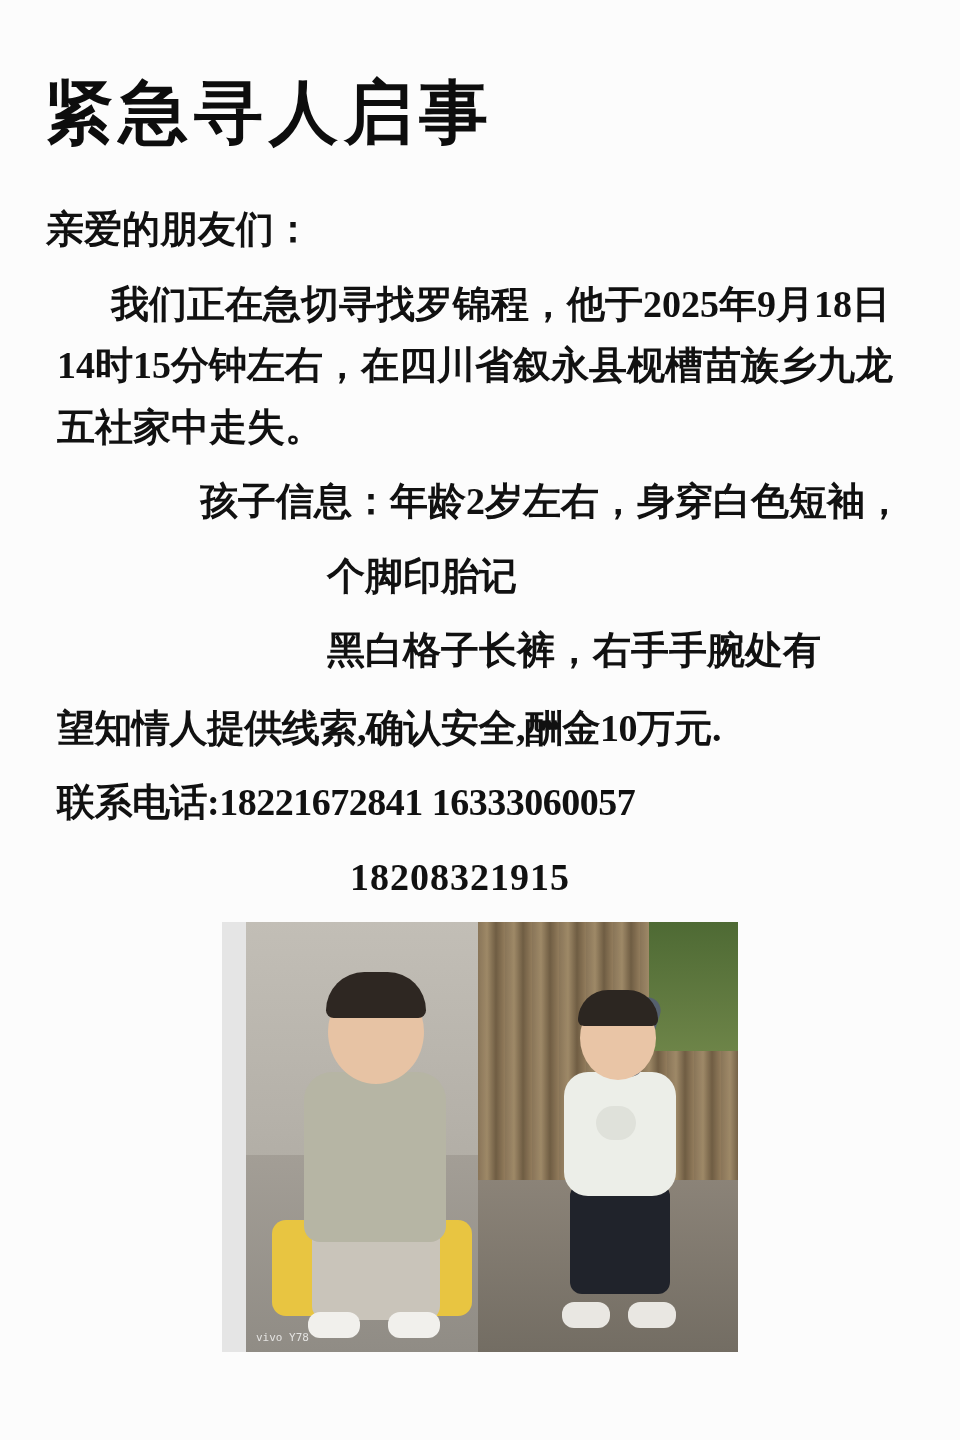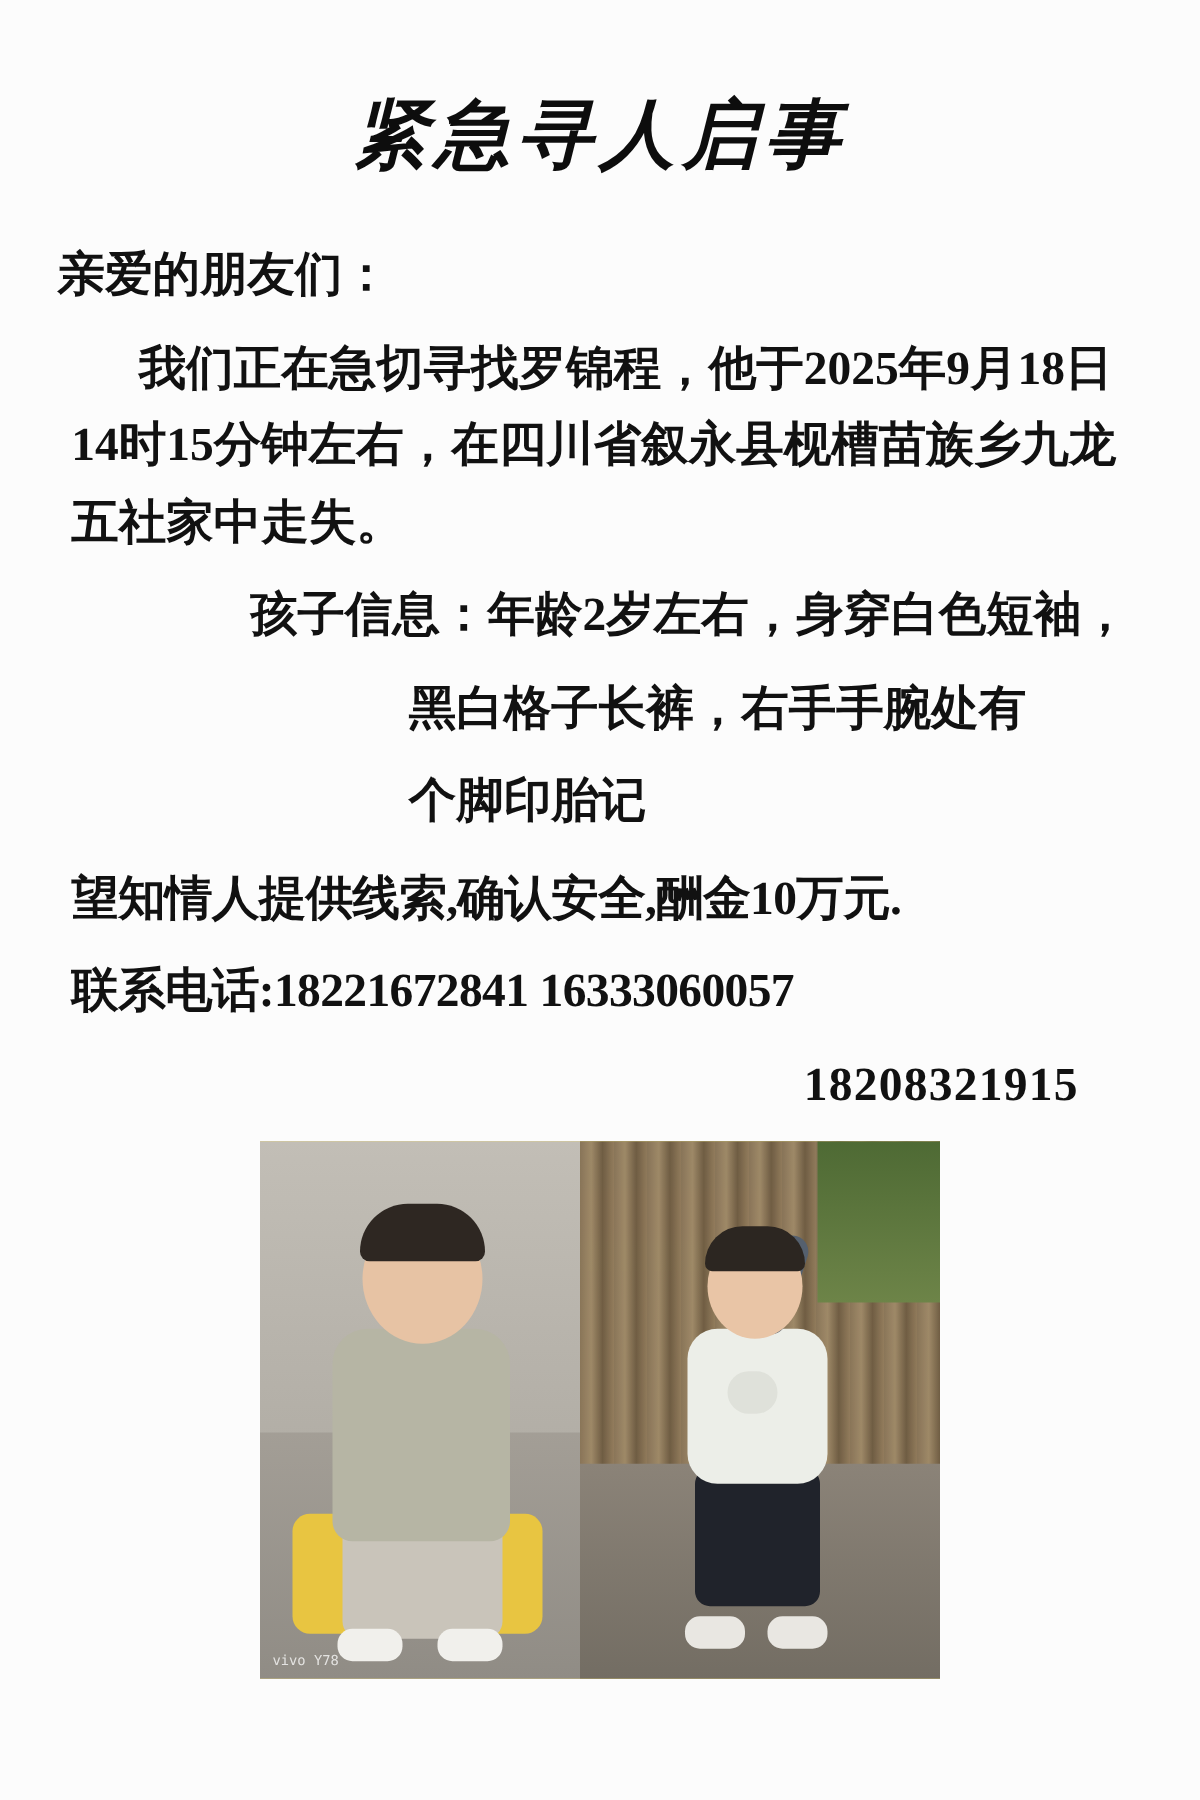--- a/index.html
+++ b/index.html
@@ -16,29 +16,27 @@
   }
   .poster {
     position: relative;
     width: 960px;
     height: 1440px;
     background: #fcfcfc;
     box-sizing: border-box;
     padding: 0 44px;
   }
   .title {
-    text-align: center;
-    font-size: 60px;
+    font-size: 69px;
     font-weight: 700;
     letter-spacing: 6px;
     line-height: 1;
     padding-top: 78px;
     color: #0d0d0d;
     white-space: nowrap;
-    font-style: italic;
   }
   .body-text {
     margin-top: 52px;
     font-size: 38px;
     font-weight: 700;
     line-height: 1.62;
     color: #111111;
     font-family: Liberation Serif, serif;
   }
   .salutation {
@@ -69,32 +67,33 @@
     text-indent: 0;
     margin-top: 16px;
     letter-spacing: -0.5px;
   }
   .phone-line {
     text-indent: 0;
     letter-spacing: -0.5px;
   }
   .phone-line-2 {
     text-indent: 0;
-    text-align: right;
+    text-align: center;
     padding-right: 40px;
     letter-spacing: 1px;
   }
   .photos {
     margin: 14px auto 0 auto;
-    width: 544px;
+    width: 492px;
     height: 430px;
     display: flex;
     gap: 0;
-    background: #fde047;
+    background: #e5e5e5;
     overflow: hidden;
+    padding-left: 24px;
   }
   .photo {
     position: relative;
     overflow: hidden;
   }
   .photo-left {
     width: 256px;
     height: 430px;
     background: linear-gradient(180deg, #b9b5ae 0%, #a9a49c 36%, #9e9a93 60%, #8f8b85 100%);
   }
@@ -247,22 +246,22 @@
 <body>
 
 <div class="poster">
 
   <div class="title">紧急寻人启事</div>
 
   <div class="body-text">
     <div class="salutation">亲爱的朋友们：</div>
     <p class="para">我们正在急切寻找罗锦程，他于2025年9月18日14时15分钟左右，在四川省叙永县枧槽苗族乡九龙五社家中走失。</p>
     <p class="para child-info">孩子信息：年龄2岁左右，身穿白色短袖，</p>
+    <p class="para child-info-3">个脚印胎记</p>
     <p class="para child-info-2">黑白格子长裤，右手手腕处有</p>
-    <p class="para child-info-3">个脚印胎记</p>
     <p class="para reward">望知情人提供线索,确认安全,酬金10万元.</p>
     <p class="para phone-line">联系电话:18221672841 16333060057</p>
     <p class="para phone-line-2">18208321915</p>
   </div>
 
   <div class="photos">
 
     <div class="photo photo-left">
       <div class="wall-l"></div>
       <div class="ground-l"></div>

